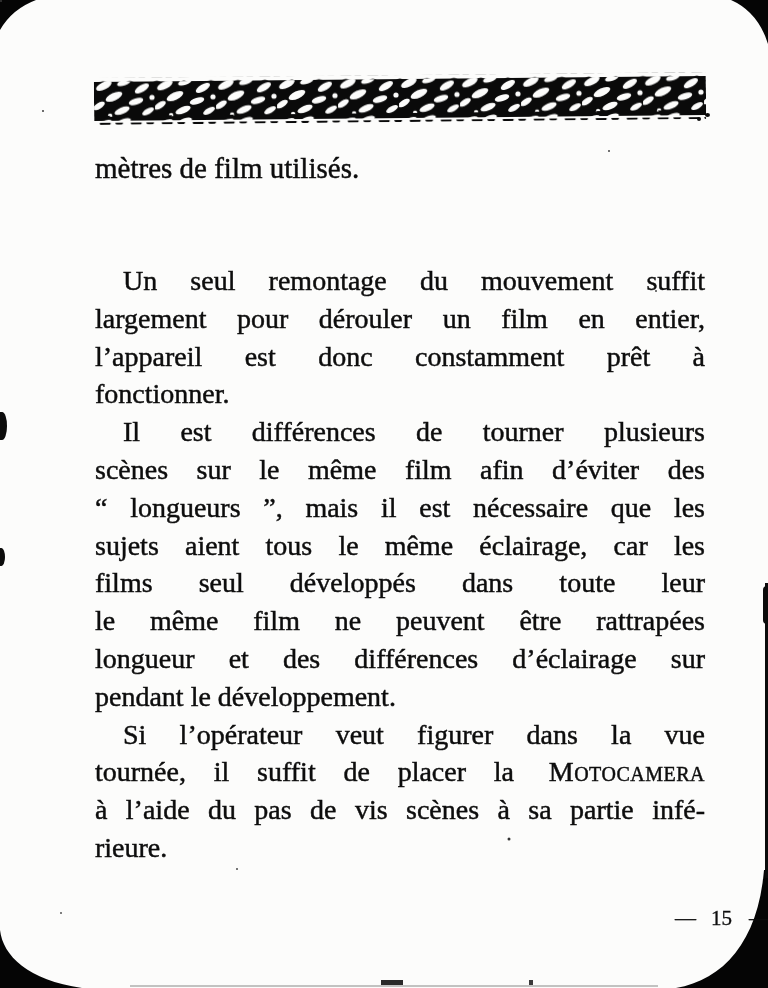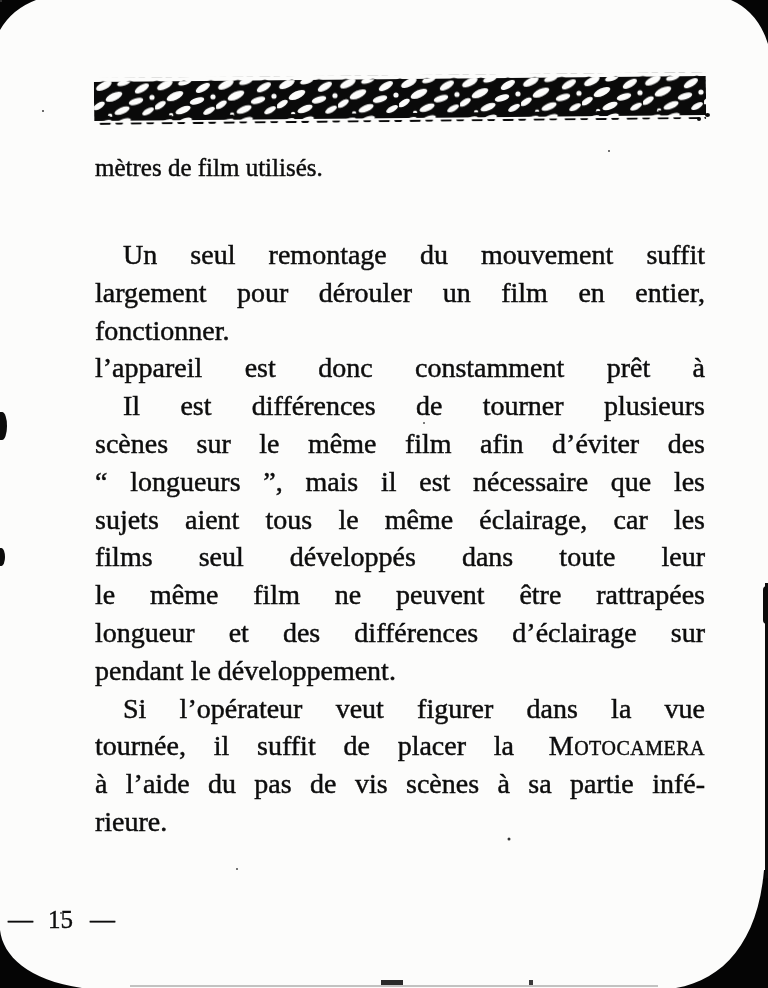--- a/index.html
+++ b/index.html
@@ -28,28 +28,28 @@
     box-shadow:42px 110px 0 #3c3c3c,608px 150px 0 #444,655px 290px 0 #4a4a4a,
                423px 422px 0 #555,236px 868px 0 #4a4a4a,60px 912px 0 #555,
                508px 838px 0 0.5px #333,698px 118px 0 1px #111;}
   
   .ornament{position:absolute;left:94px;top:75px;width:612px;height:47px;transform:rotate(-0.55deg);}
   .ornament-dot{position:absolute;left:705px;top:113px;width:5px;height:4px;background:#0b0b0b;border-radius:50%;}
   
   .lead-block{position:absolute;left:95px;top:146px;width:610px;}
   .lead{font-size:32px;line-height:48px;letter-spacing:-.2px;text-indent:23px;
         text-align:justify;text-align-last:justify;-webkit-text-stroke:.55px #0d0d0d;}
-  .lead2{font-size:25px;line-height:44px;-webkit-text-stroke:.45px #0d0d0d;}
-  .body-block{position:absolute;left:95px;top:236px;width:610px;font-size:28px;
+  .lead2{font-size:29px;line-height:44px;-webkit-text-stroke:.45px #0d0d0d;}
+  .body-block{position:absolute;left:95px;top:262px;width:610px;font-size:28px;
         -webkit-text-stroke:.45px #0d0d0d;}
   .l{line-height:37.8px;text-align:justify;text-align-last:justify;}
   .l.end{text-align-last:left;}
   .l.ind{text-indent:28px;}
   .smallcaps{font-variant:small-caps;letter-spacing:.5px;margin-left:7px;}
-  .footer{position:absolute;left:8px;right:0;top:906px;text-align:left;font-size:25px;
+  .footer{position:absolute;left:16px;right:0;top:906px;text-align:right;font-size:21px;
         -webkit-text-stroke:.35px #0d0d0d;}
   .footer .num{display:inline-block;margin:0 17px;}
   .footer .dash{display:inline-block;letter-spacing:-2px;}
 </style>
 </head>
 <body>
 
 <div class="corner tl">
   <svg width="40" height="34" viewBox="0 0 40 34">
       <path d="M0,0 L36,0 Q12,9 0,30 Z" fill="#050505"></path>
@@ -112,22 +112,22 @@
 <div class="ornament-dot"></div>
 
 <div class="lead-block">
   <div class="lead2">mètres de film utilisés.</div>
 </div>
 
 <div class="body-block">
   <div>
     <div class="l ind">Un seul remontage du mouvement suffit</div>
     <div class="l">largement pour dérouler un film en entier,</div>
+    <div class="l">l’appareil est donc constamment prêt à</div>
     <div class="l end">fonctionner.</div>
-    <div class="l">l’appareil est donc constamment prêt à</div>
   </div>
   <div>
     <div class="l ind">Il est différences de tourner plusieurs</div>
     <div class="l">scènes sur le même film afin d’éviter des</div>
     <div class="l">“ longueurs ”, mais il est nécessaire que les</div>
     <div class="l">sujets aient tous le même éclairage, car les</div>
     <div class="l">films seul développés dans toute leur</div>
     <div class="l">le même film ne peuvent être rattrapées</div>
     <div class="l">longueur et des différences d’éclairage sur</div>
     <div class="l end">pendant le développement.</div>

